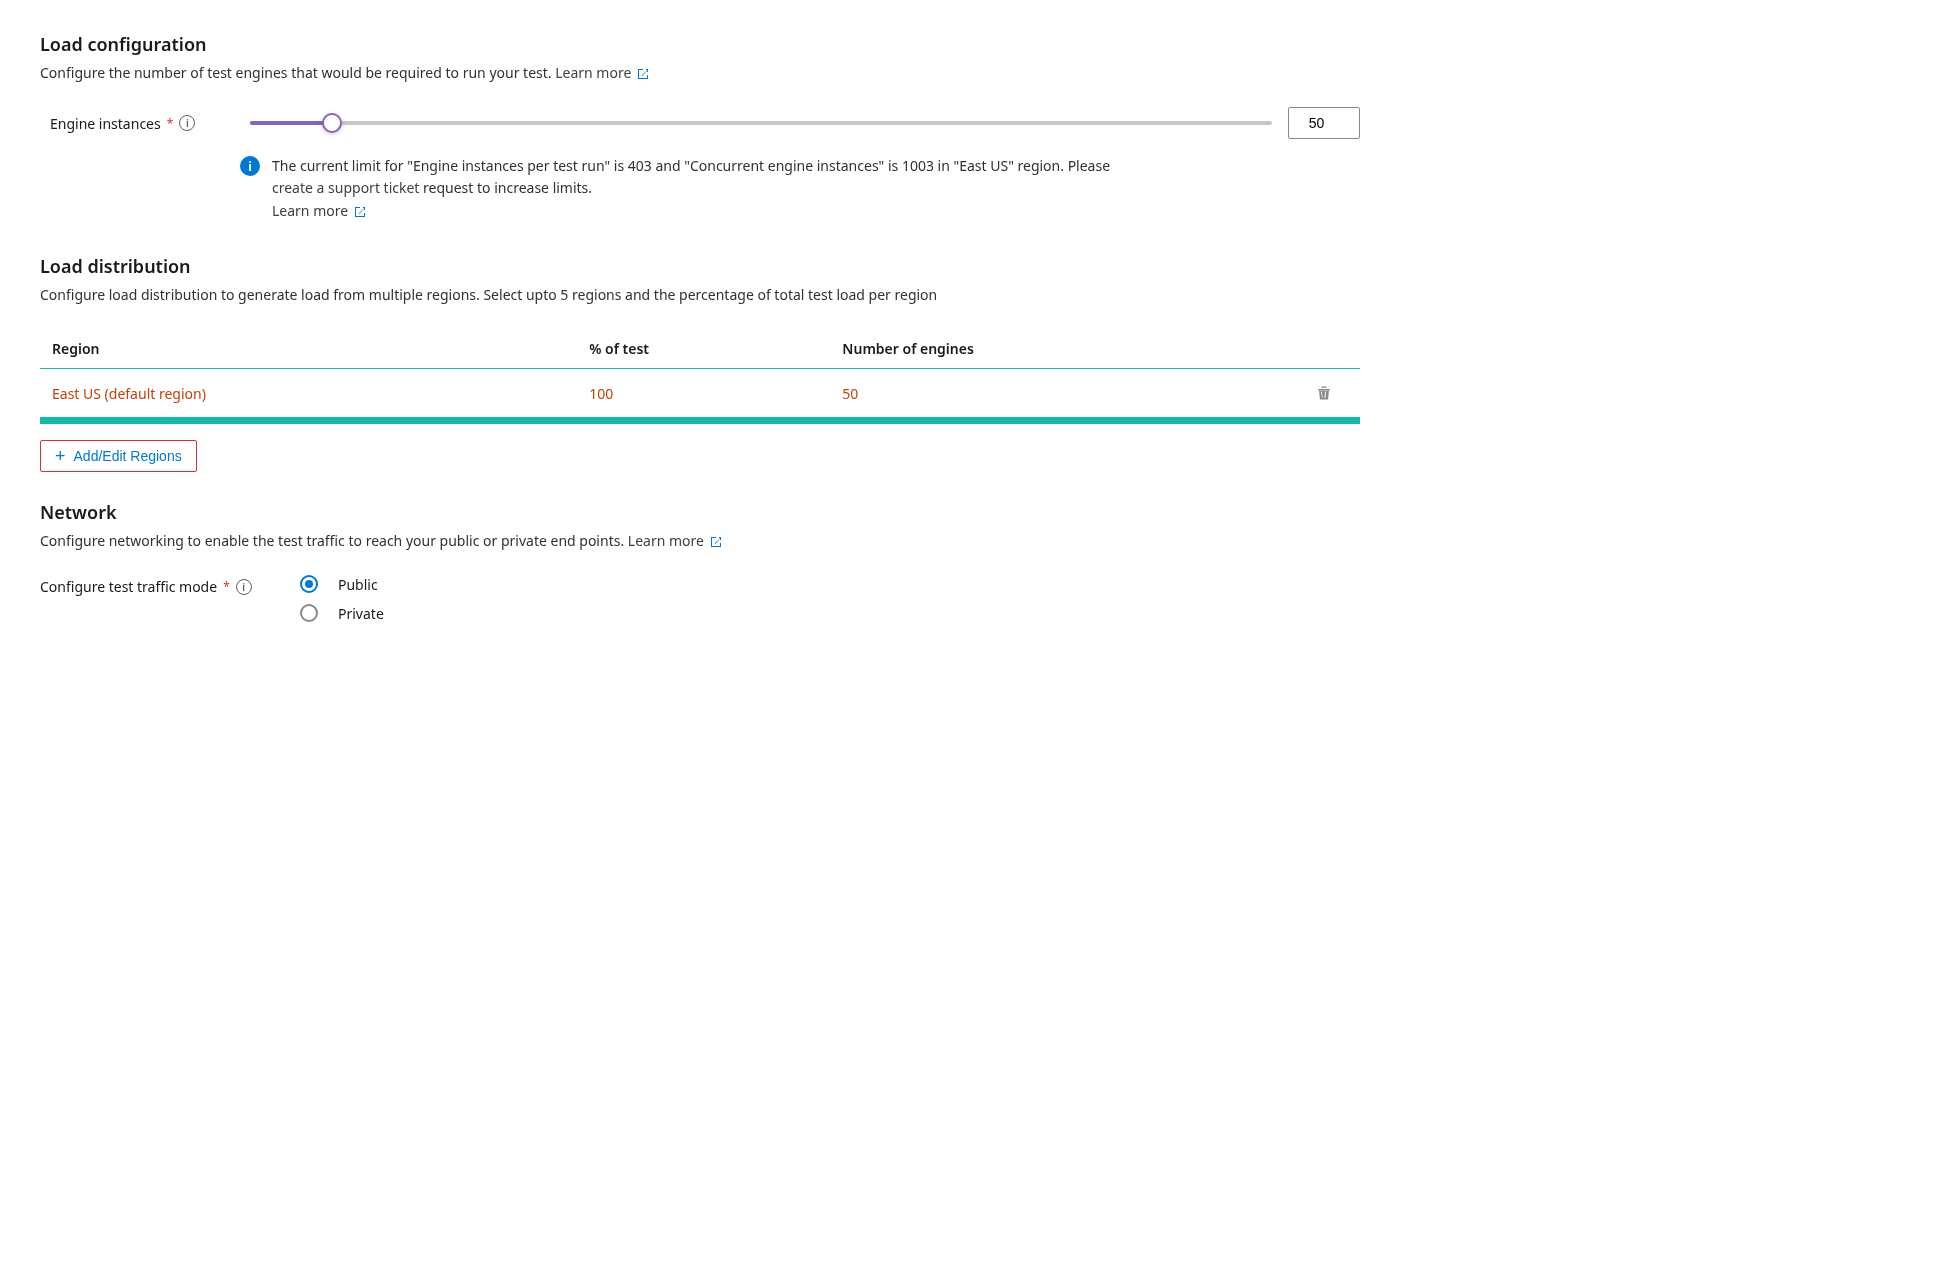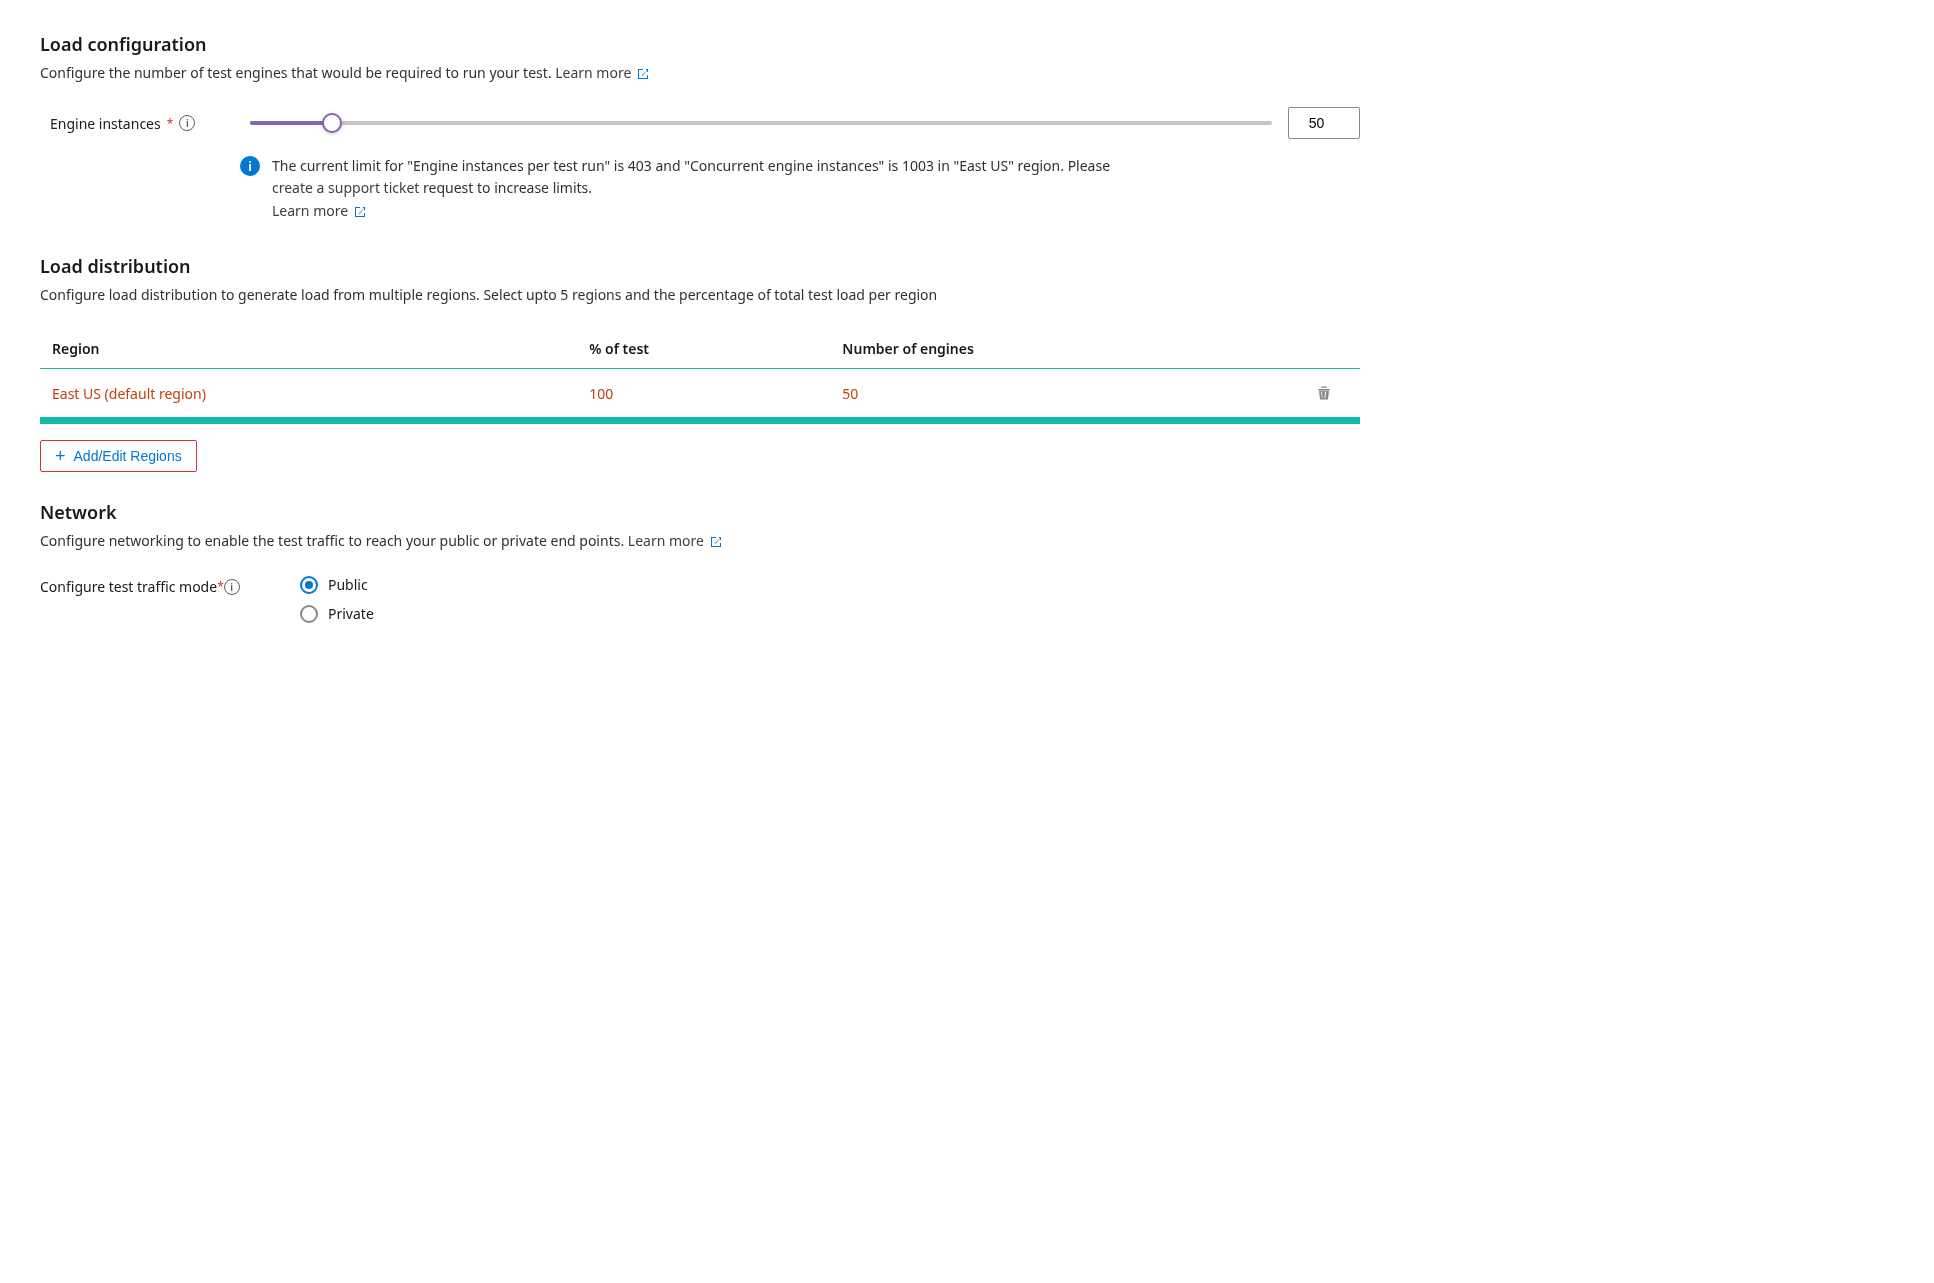--- a/index.html
+++ b/index.html
@@ -223,22 +223,22 @@
 
     
     .radio-group {
       display: flex;
       flex-direction: column;
       gap: 10px;
     }
 
     .radio-option {
       display: flex;
-      align-items: center;
-      gap: 10px;
+      align-items: flex-start;
+      gap: 20px;
       cursor: pointer;
     }
 
     .radio-circle {
       width: 18px;
       height: 18px;
       border-radius: 50%;
       border: 2px solid #8a8886;
       display: flex;
       align-items: center;
@@ -265,20 +265,21 @@
     .network-row {
       display: flex;
       align-items: flex-start;
       gap: 20px;
     }
 
     .network-field-label {
       min-width: 240px;
       display: flex;
       align-items: center;
+      gap: 6px;
       padding-top: 2px;
     }
   </style>
 </head>
 <body>
 
 <section>
   <h2 class="section-title">Load configuration</h2>
   <p class="section-desc">
     <span>Configure the number of test engines that would be required to run your test.</span>

